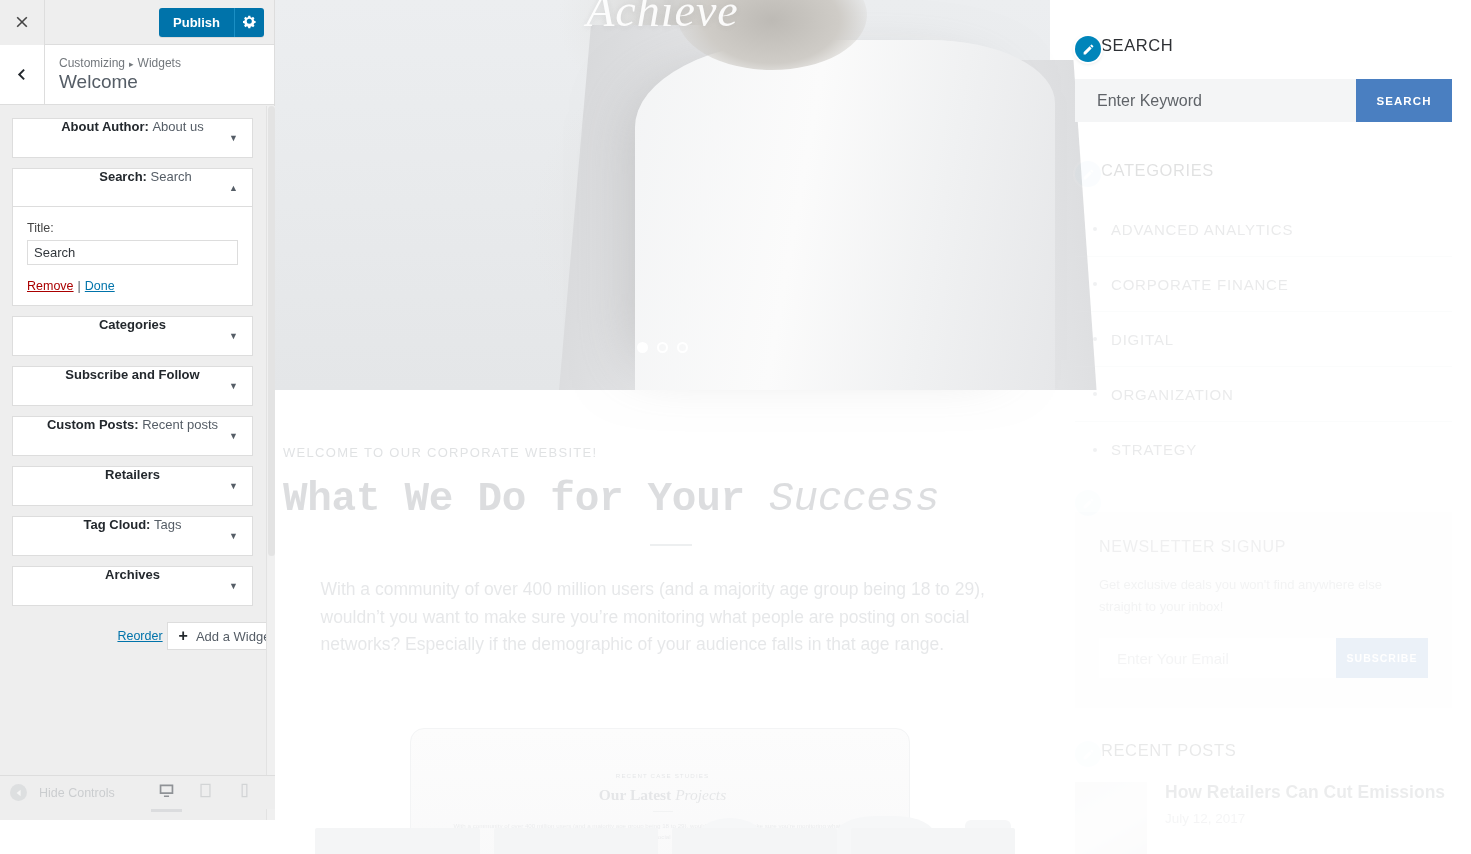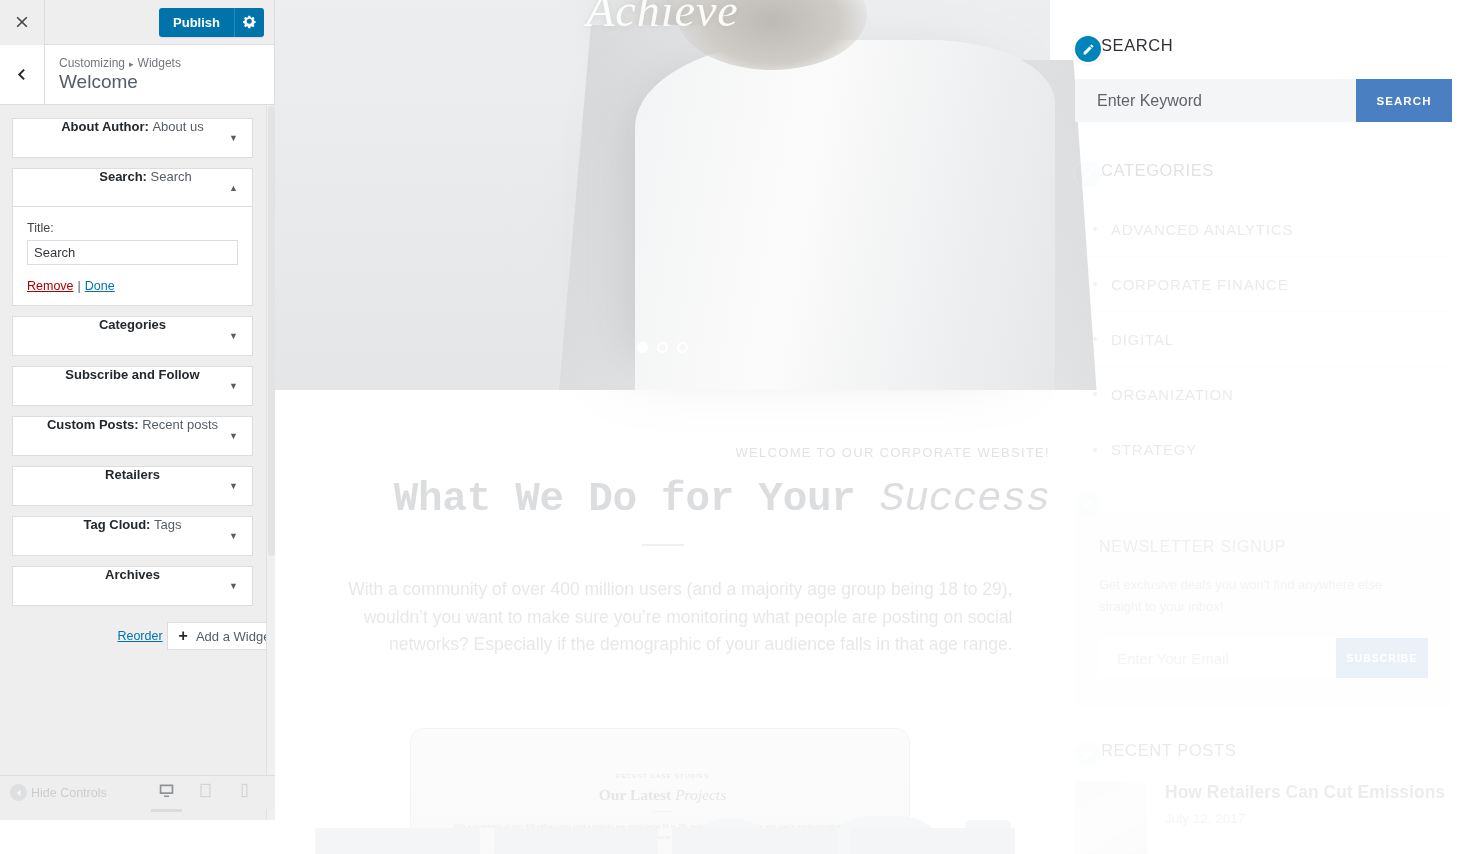--- a/index.html
+++ b/index.html
@@ -70,22 +70,22 @@
     display: flex; justify-content: center; gap: 9px;
   }
   .hero-dots .dot {
     width: 11px; height: 11px; border-radius: 50%;
     border: 2px solid #ffffff; background: transparent;
   }
   .hero-dots .dot.on { background: #ffffff; }
 
   
   .welcome {
-    position: absolute; left: 0; top: 445px; width: 775px;
-    text-align: right; opacity: .30;
+    position: absolute; left: 8px; top: 445px; width: 775px;
+    text-align: left; opacity: .30;
   }
   .welcome .eyebrow {
     font-size: 13px; letter-spacing: 1.3px; color: #9aa0a6;
     text-transform: uppercase; font-weight: 400;
   }
   .welcome .headline {
     margin-top: 16px;
     font-family: Liberation Mono, monospace;
     font-size: 41px; color: #8d9298; font-weight: 700;
     letter-spacing: -.3px;
@@ -319,21 +319,21 @@
     font-size: 13px; color: #555d66; cursor: pointer;
     font-family: "Liberation Sans", sans-serif;
   }
   .add-widget-btn .plus { font-size: 16px; color: #23282d; line-height: 1; font-weight: 700; }
 
   .p-footer {
     position: absolute; left: 0; bottom: 0; width: 275px; height: 34px;
     background: #eeeeee; border-top: 1px solid #dddddd;
     display: flex; align-items: center; padding: 0 10px;
   }
-  .hide-controls { display: flex; align-items: center; gap: 4px; cursor: pointer; opacity: .42; }
+  .hide-controls { display: flex; align-items: center; gap: 12px; cursor: pointer; opacity: .42; }
   .hide-controls .circ {
     width: 17px; height: 17px; border-radius: 50%; background: #c8cbce;
     display: flex; align-items: center; justify-content: center;
   }
   .hide-controls .circ svg { width: 8px; height: 8px; fill: #fff; }
   .hide-controls .lbl { font-size: 12.5px; color: #9ba0a5; }
   .devices { margin-left: auto; display: flex; gap: 22px; padding-right: 12px; }
   .dev { position: relative; cursor: pointer; opacity: .38; }
   .dev svg { width: 17px; height: 17px; fill: #a7abaf; }
   .dev.active { opacity: .72; }

